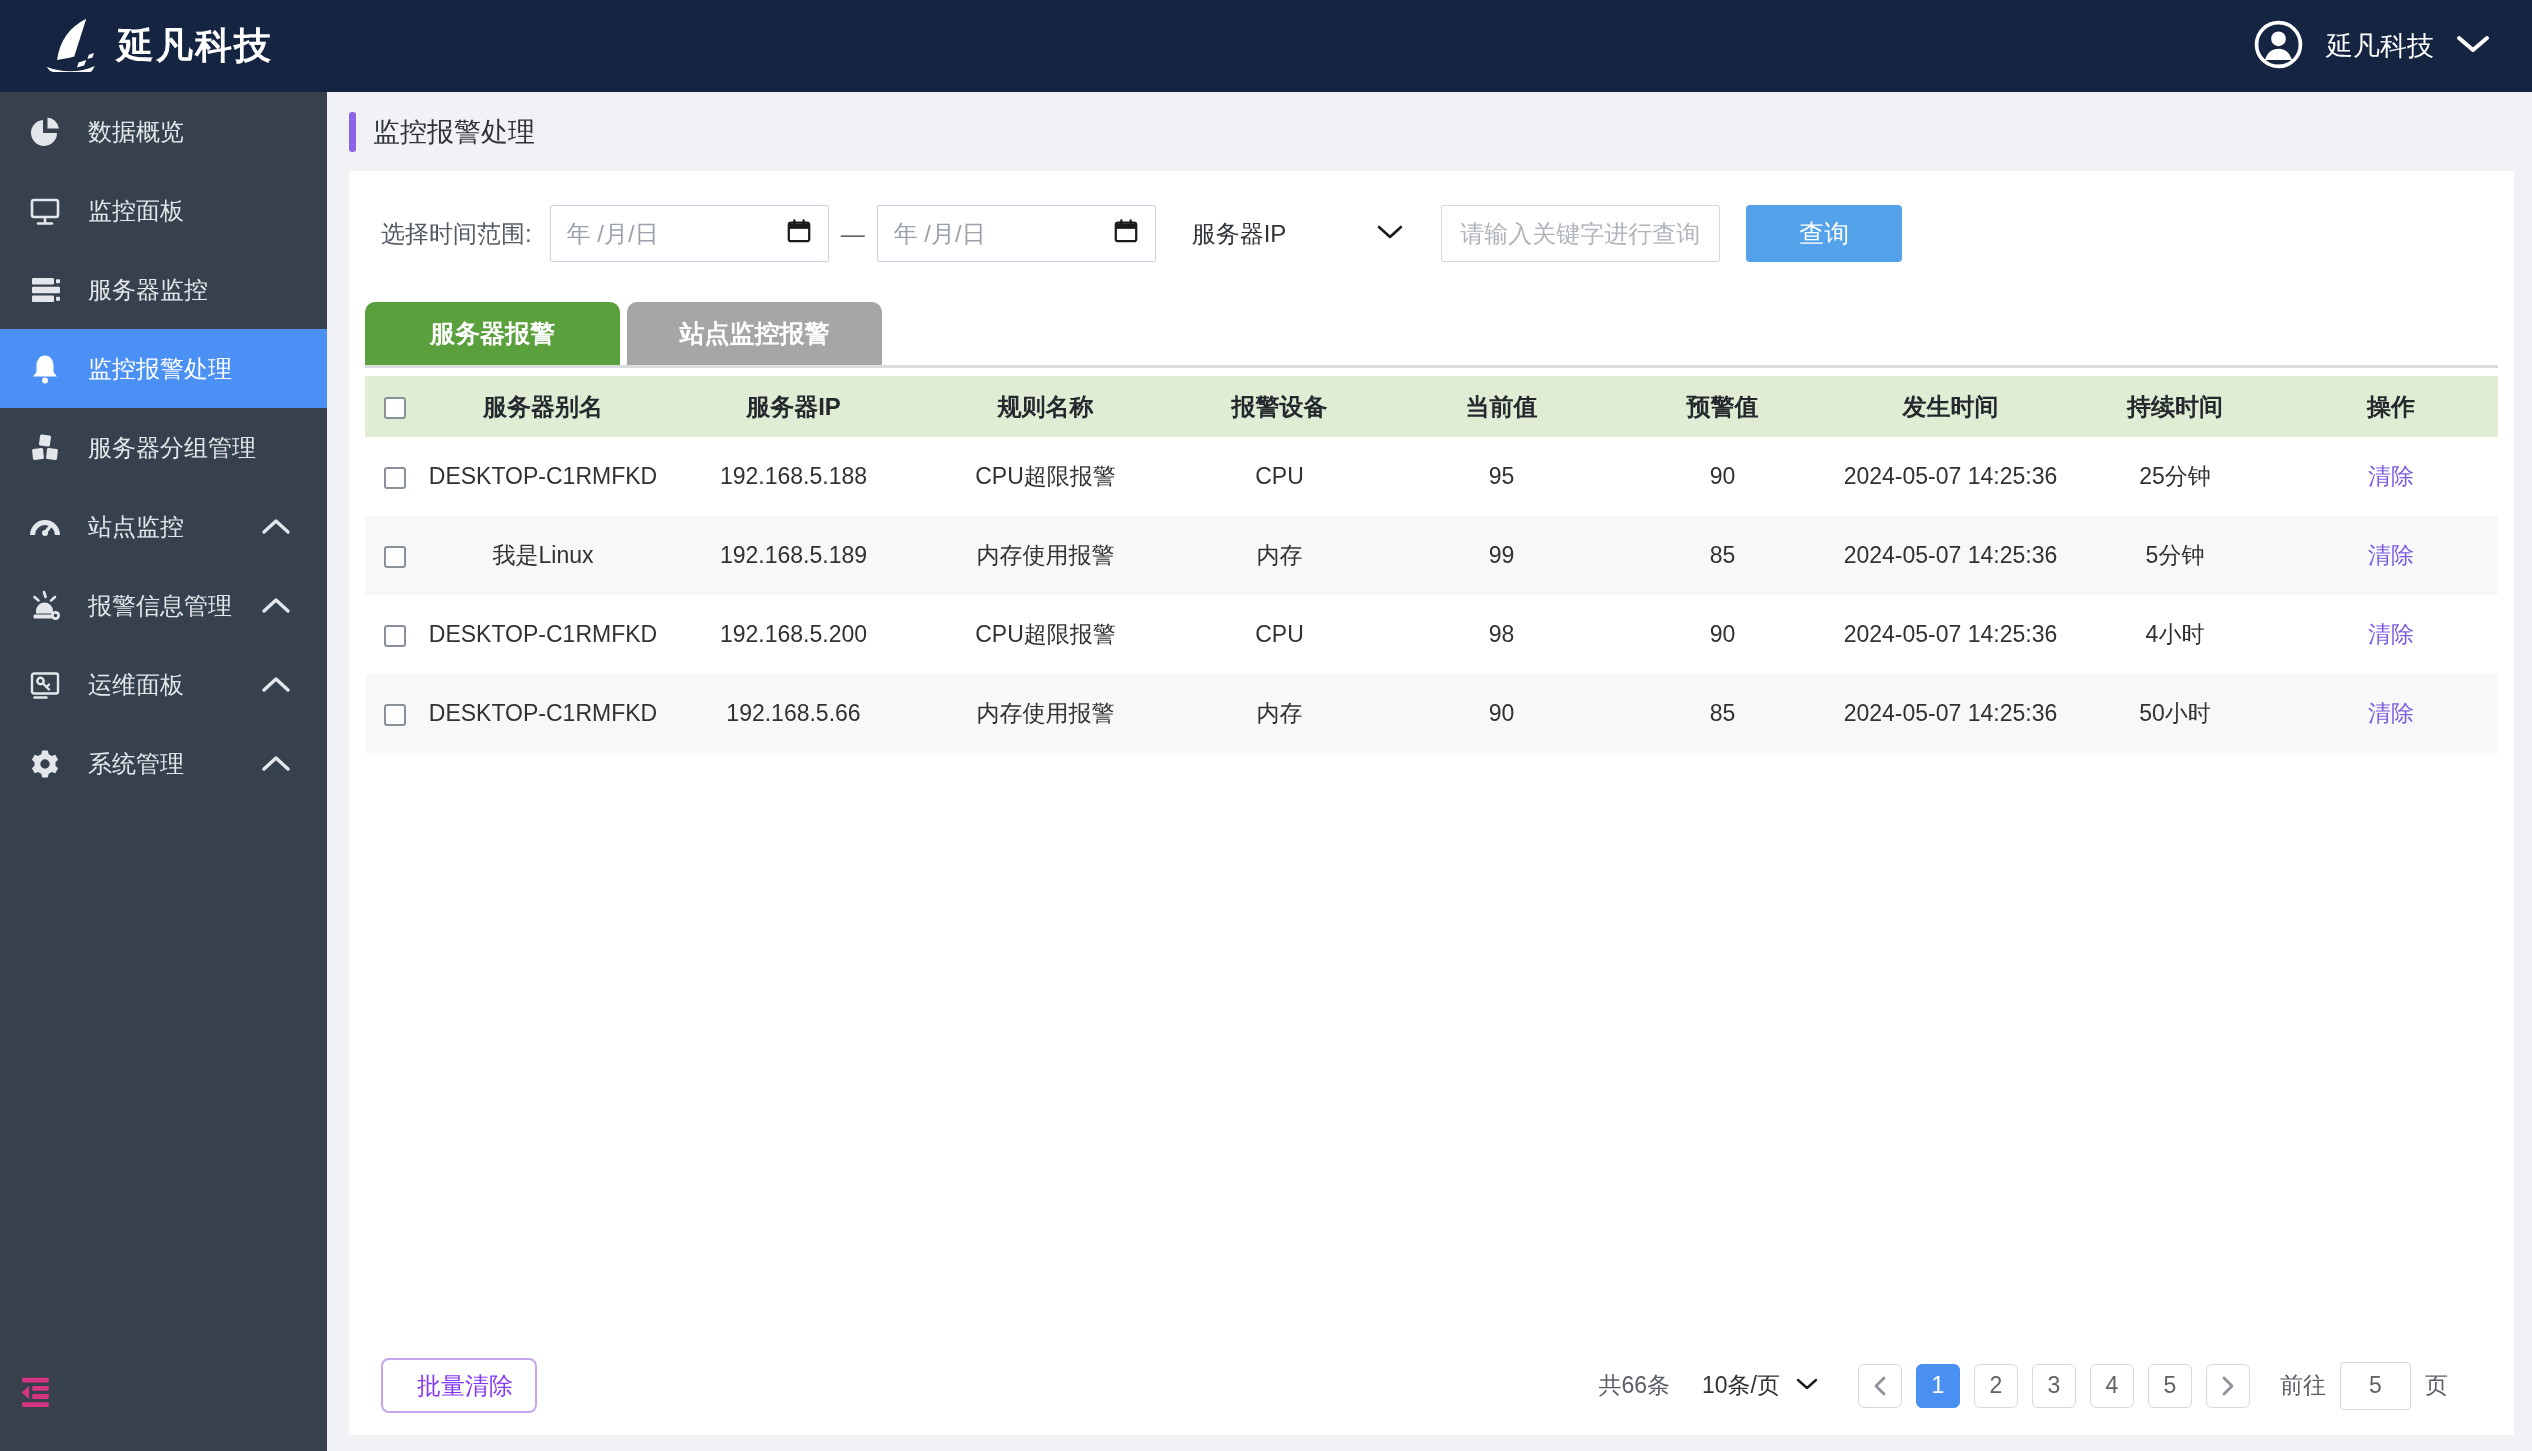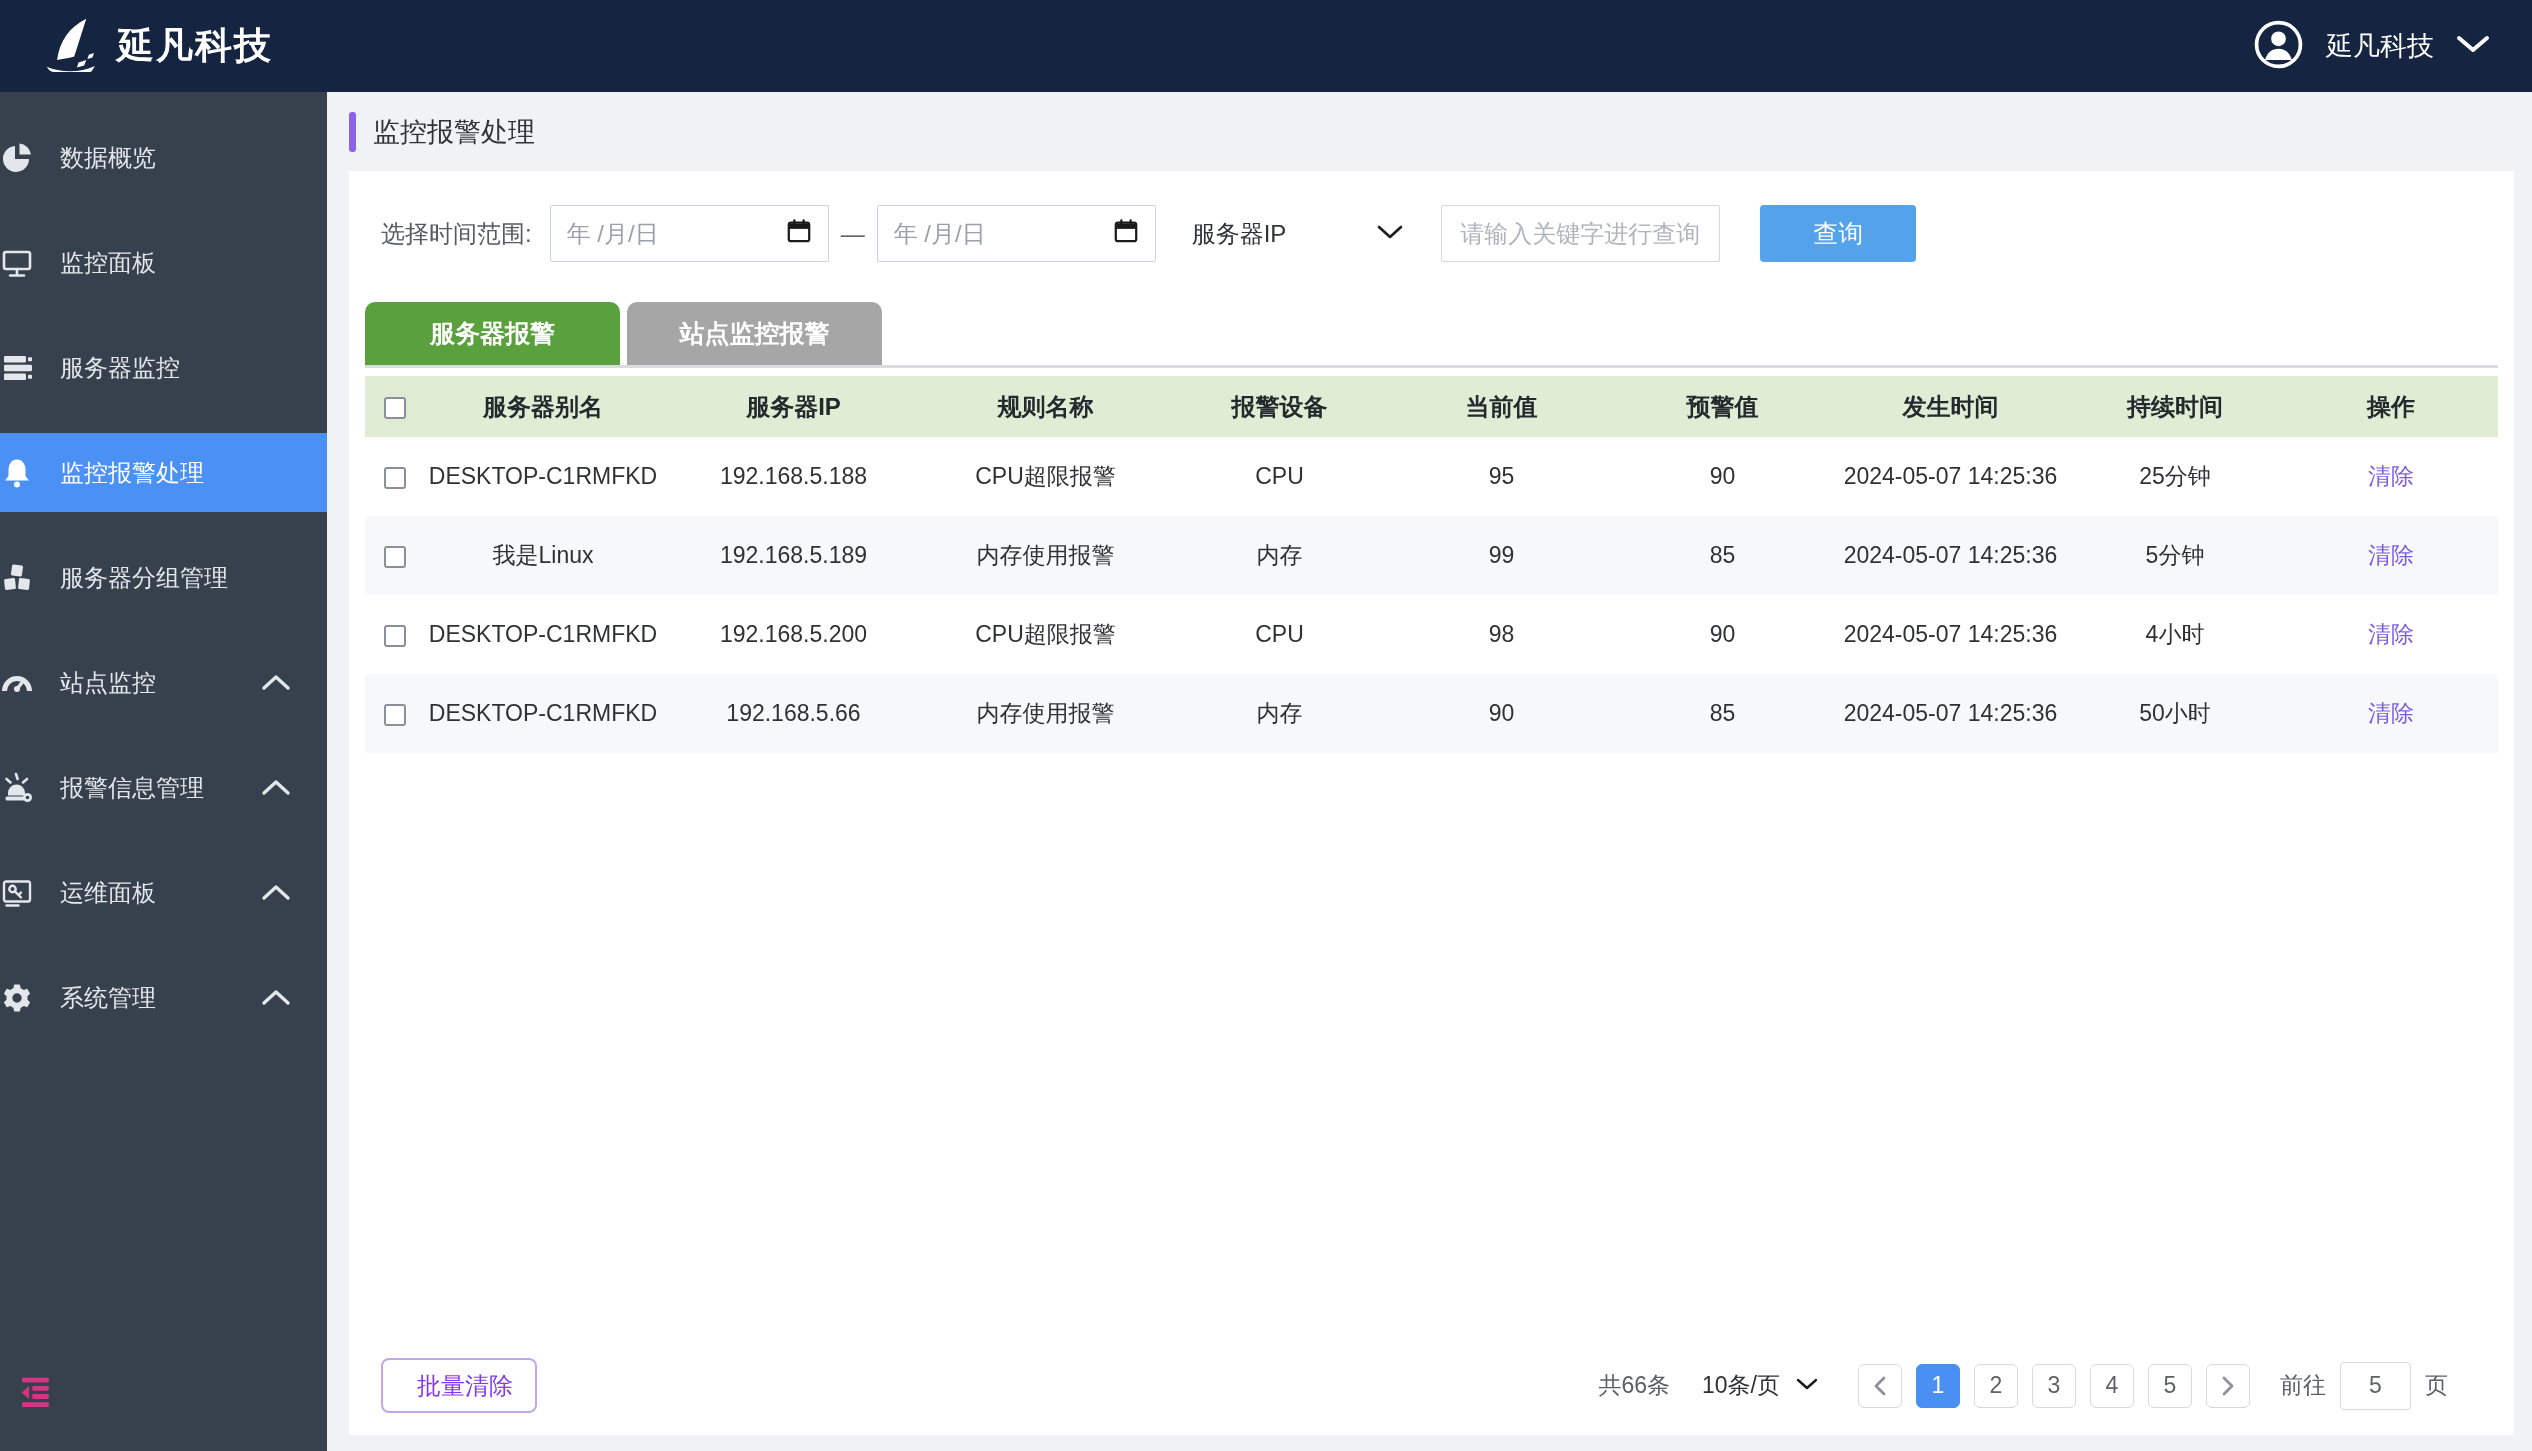--- a/index.html
+++ b/index.html
@@ -9,22 +9,22 @@
   
   .topbar { position:absolute; top:0; left:0; right:0; height:92px; background:#152440;
             display:flex; align-items:center; justify-content:space-between; padding:0 42px; z-index:5; }
   .brand { display:flex; align-items:center; gap:14px; color:#fff; }
   .brand-name { font-size:37px; font-weight:bold; letter-spacing:2px; }
   .userbox { display:flex; align-items:center; gap:22px; color:#fff; }
   .user-name { font-size:27px; }
 
   
   .sidebar { position:absolute; top:92px; left:0; bottom:0; width:327px; background:#37414d; }
-  .side-item { height:79px; display:flex; align-items:center; 
-               color:#e3e7eb; font-size:24px; cursor:pointer;margin-top:26px; }
+  .side-item { height:79px; display:flex; align-items:center; padding-left:28px;
+               color:#e3e7eb; font-size:24px; cursor:pointer; }
   .side-item .ic { width:34px; height:34px; margin-right:26px; flex:0 0 34px; display:flex; align-items:center; justify-content:center; }
   .side-item.active { background:#4a90f5; color:#ffffff; }
   .side-item .chev { margin-left:auto; margin-right:36px; }
   .collapse-btn { position:absolute; left:16px; bottom:44px; width:40px; height:32px; color:#d63384; cursor:pointer; }
 
   
   .main { position:absolute; left:327px; top:92px; right:0; bottom:0; background:#f0f2f5; }
   .title-row { height:79px; display:flex; align-items:center; padding-left:22px; gap:17px; }
   .title-bar { width:7px; height:40px; background:#8a63e8; border-radius:3px; }
   .page-title { font-size:27px; color:#2f3338; }
@@ -37,21 +37,21 @@
   .filter-label { font-size:24px; color:#545b63; margin-right:18px; }
   .date-input { width:279px; height:57px; border:1px solid #c9d4e4; border-radius:2px; background:#fff;
                 display:flex; align-items:center; justify-content:space-between; padding:0 16px;
                 font-size:24px; color:#9aa1ab; cursor:pointer; }
   .dash { font-size:24px; color:#606266; margin:0 12px; }
   .field-select { display:flex; align-items:center; margin-left:36px; cursor:pointer; }
   .field-select .sel-text { font-size:24px; color:#2f3338; margin-right:91px; }
   .kw-input { width:279px; height:57px; border:1px solid #d4d7db; border-radius:2px; margin-left:38px;
               font-size:24px; color:#333; padding:0 18px; outline:none; font-family:inherit; }
   .kw-input::placeholder { color:#b0b5bc; }
-  .query-btn { width:156px; height:57px; margin-left:40px; background:#53a2ea; color:#fff;
+  .query-btn { width:156px; height:57px; margin-left:26px; background:#53a2ea; color:#fff;
                border:none; border-radius:4px; font-size:25px; cursor:pointer; font-family:Liberation Sans, sans-serif; }
 
   
   .tabs-row { display:flex; gap:7px; border-bottom:3px solid #dadde0; }
   .tab { width:255px; height:63px; border-radius:10px 10px 0 0; display:flex; align-items:center;
          justify-content:center; color:#fff; font-size:25px; font-weight:bold; cursor:pointer; }
   .tab.active { background:#5aa03c; }
   .tab.inactive { background:#a6a6a6; }
 
   

